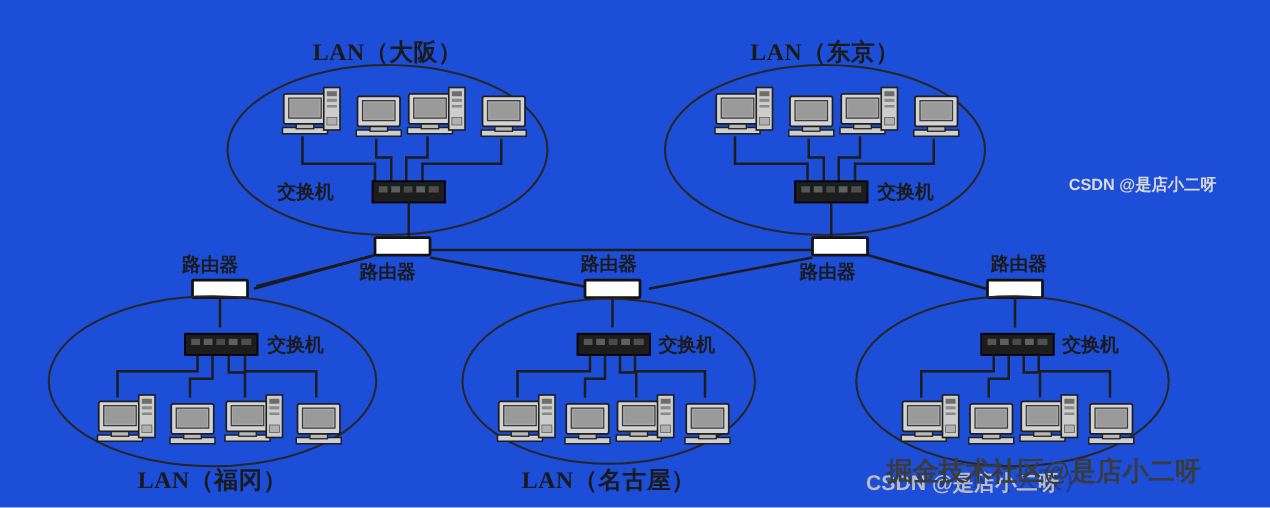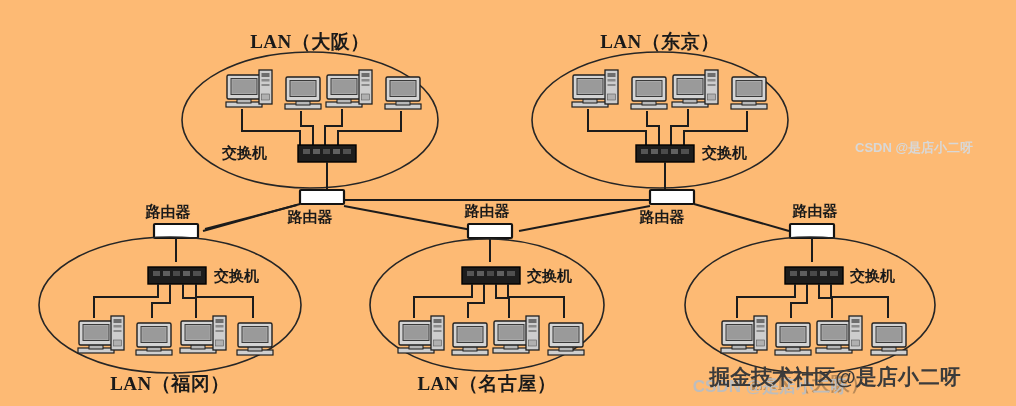--- a/index.html
+++ b/index.html
@@ -7,21 +7,21 @@
     padding: 0;
     background: #ffffff;
   }
   body {
     font-family: "Liberation Serif", "DejaVu Serif", serif;
   }
   #diagram-root {
     position: relative;
     width: 1016px;
     height: 406px;
-    background: #fdba74;
+    background: #1d4ed8;
     overflow: hidden;
   }
   #diagram-svg {
     position: absolute;
     left: 0;
     top: 0;
     width: 1016px;
     height: 406px;
   }
   .lan-title {

